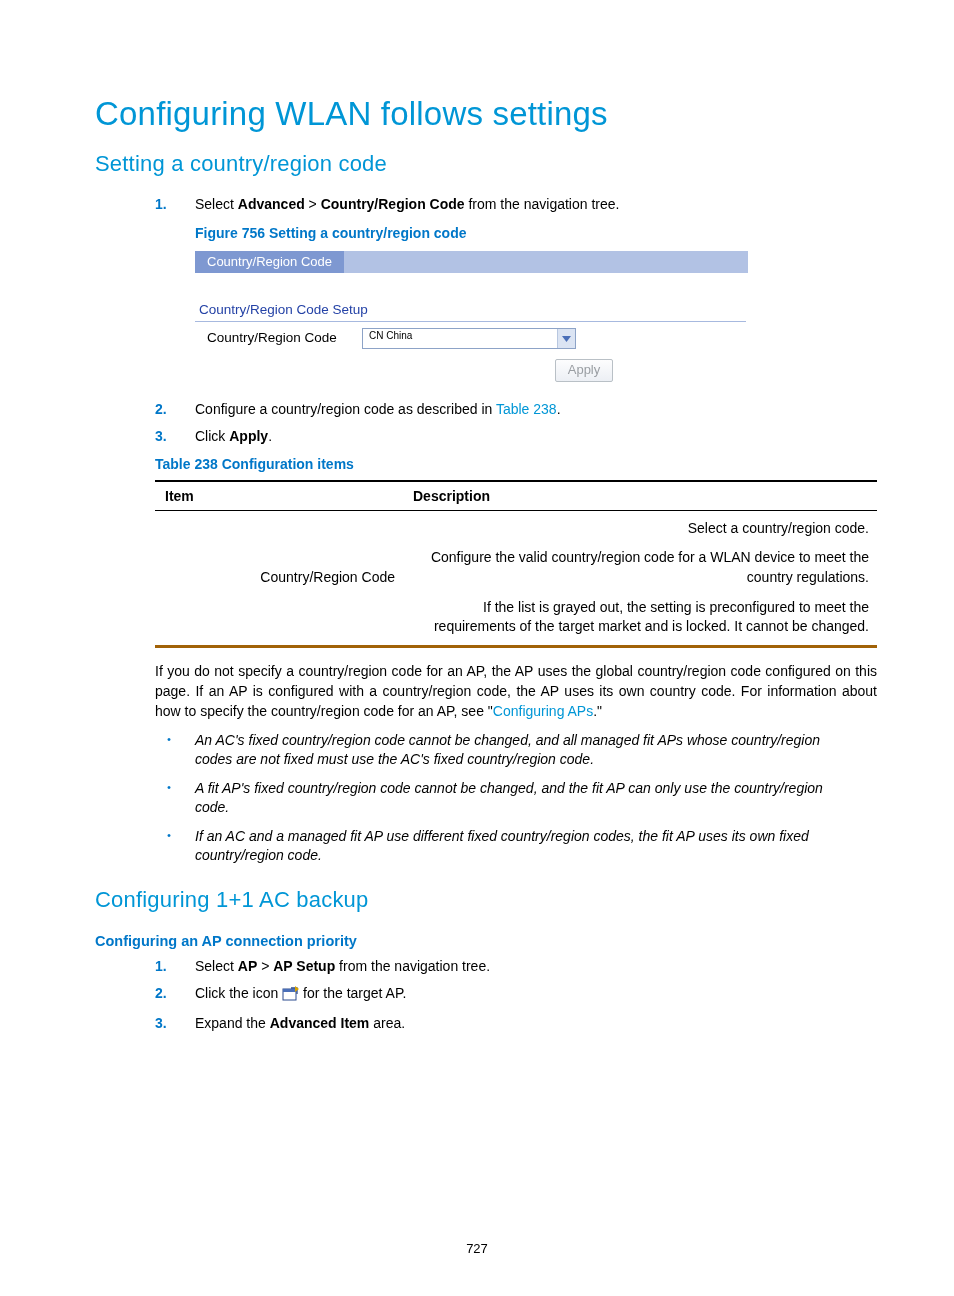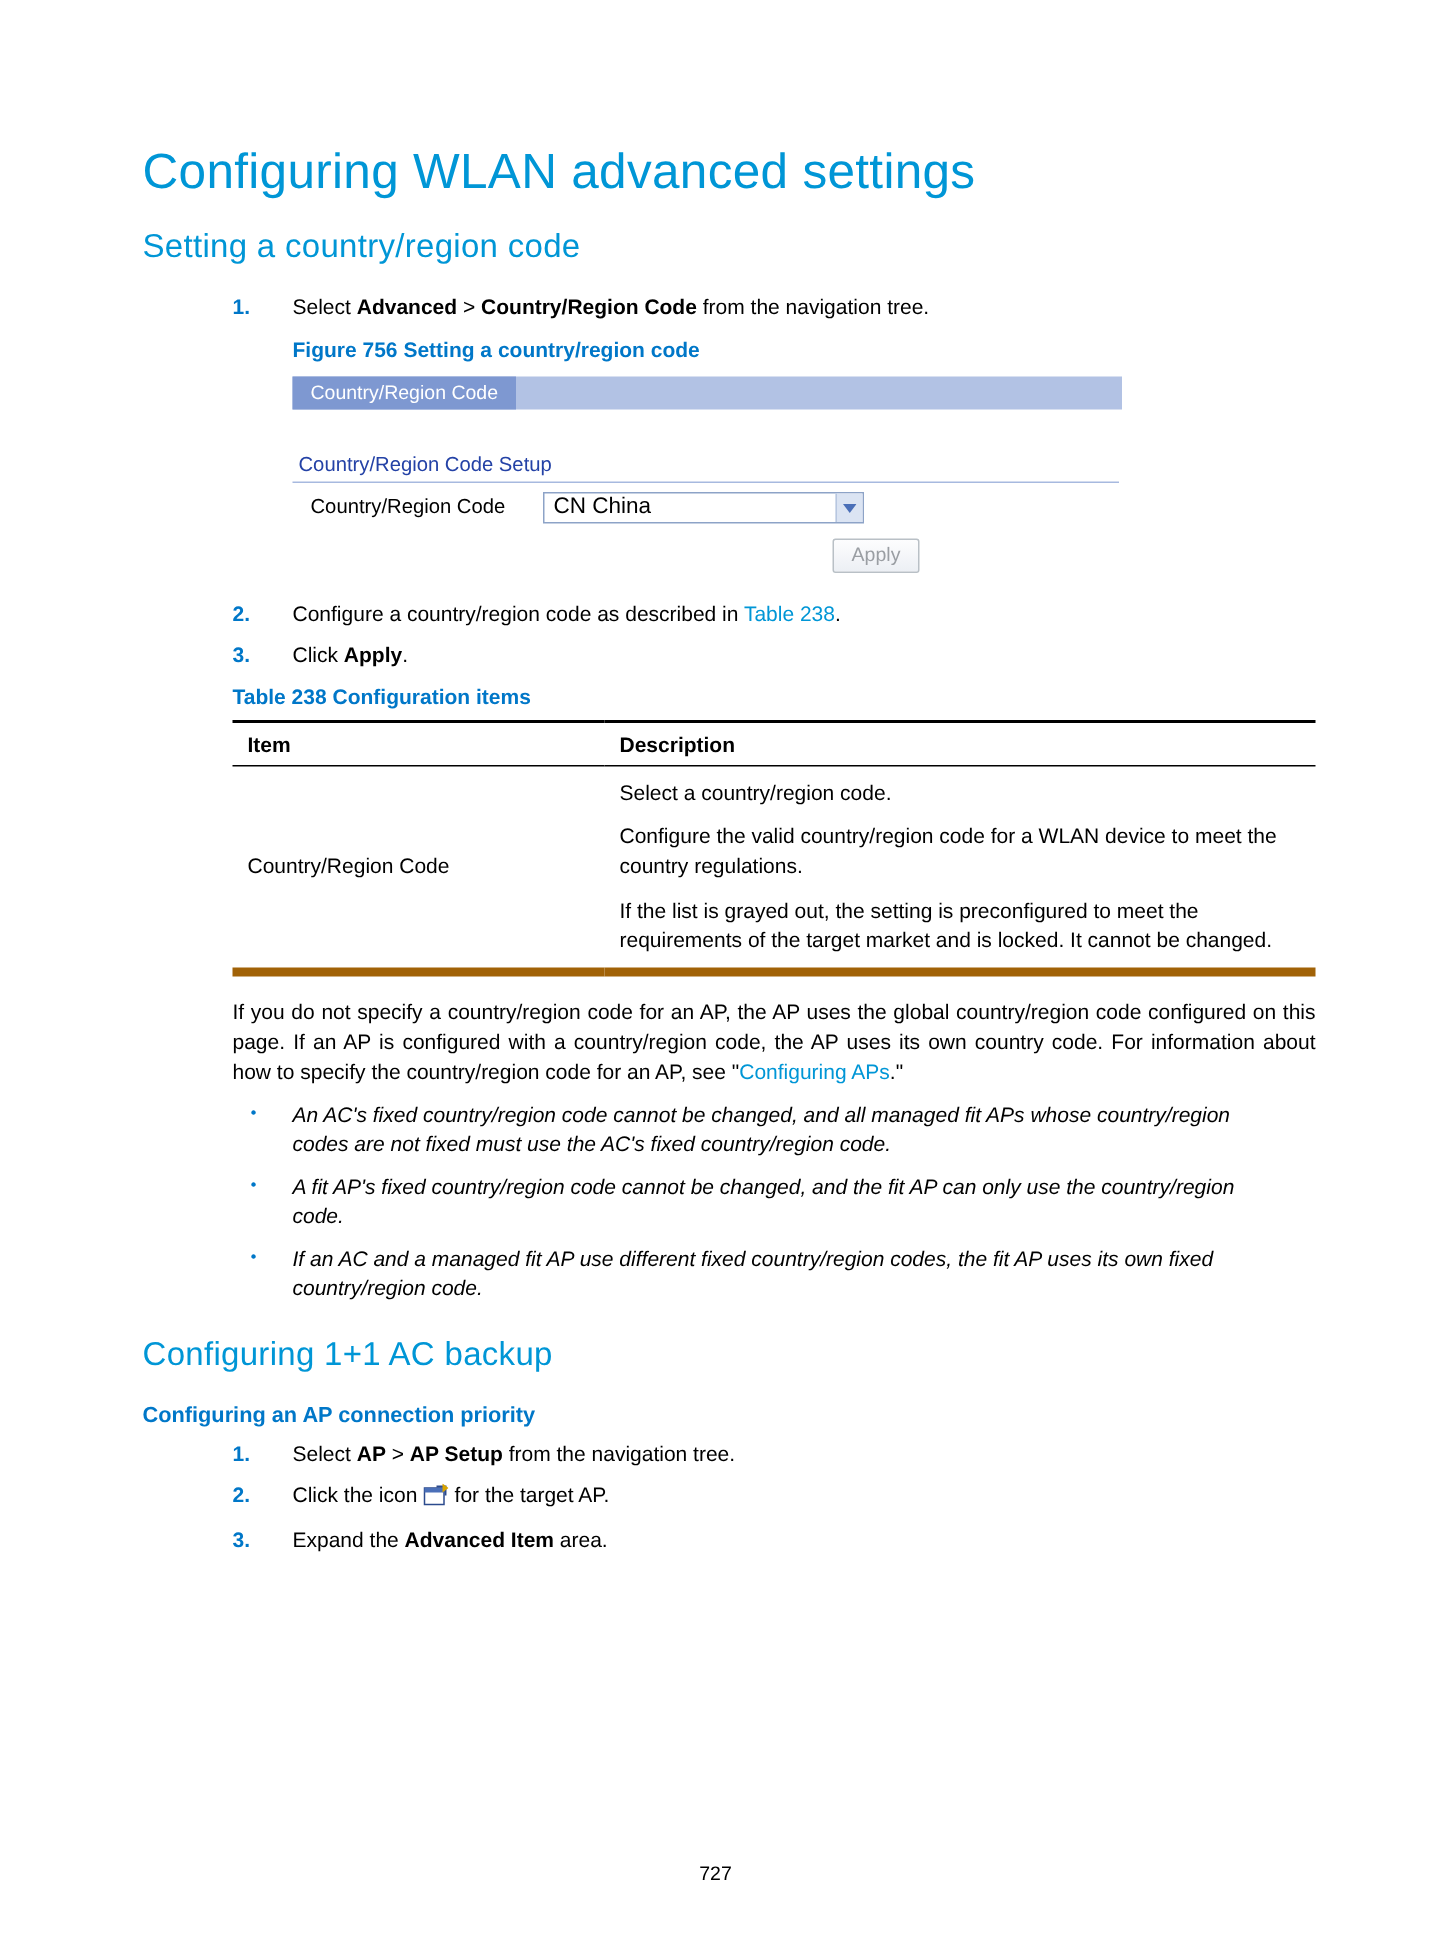--- a/index.html
+++ b/index.html
@@ -130,23 +130,23 @@
   .setup-label {
     width: 155px;
     font-size: 13.5px;
     margin-left: 12px;
   }
   .dropdown {
     width: 214px;
     height: 21px;
     border: 1px solid #8da3c7;
     display: flex;
-    align-items: flex-end;
+    align-items: flex-start;
     justify-content: space-between;
-    font-size: 15px;
+    font-size: 10px;
     padding-left: 6px;
     box-sizing: border-box;
     background: #fff;
   }
   .dropdown .dd-arrow {
     width: 17px;
     height: 19px;
     background: #dbe4f3;
     border-left: 1px solid #b8c7e0;
     display: flex;
@@ -182,23 +182,24 @@
     font-size: 14px;
     vertical-align: top;
   }
   table.config thead th {
     border-top: 2px solid #000;
     border-bottom: 1px solid #000;
     padding: 6px 8px 6px 10px;
     font-weight: bold;
   }
   table.config tbody td {
-    border-bottom: 6px solid #a16207;
+    border-bottom: 3px solid #a16207;
     padding: 8px 8px 8px 10px;
     line-height: 1.4;
+    text-align: right;
   }
   table.config tbody td .para {
     margin: 0 0 10px 0;
   }
   table.config tbody td .para:last-child {
     margin-bottom: 0;
   }
   .edit-icon {
     display: inline-block;
     vertical-align: -3px;
@@ -210,21 +211,21 @@
     width: 100%;
     text-align: center;
     font-size: 13px;
   }
 </style>
 </head>
 <body>
 
 <div class="page">
 
-  <h1>Configuring WLAN advanced settings</h1>
+  <h1>Configuring WLAN follows settings</h1>
 
   <h2>Setting a country/region code</h2>
 
   <ol>
     <li>
       <span class="num">1.</span>
       <span>
         <span>Select </span><b>Advanced</b><span> &gt; </span><b>Country/Region Code</b><span> from the navigation tree.</span>
       </span>
       <div class="caption">Figure 756 Setting a country/region code</div>

